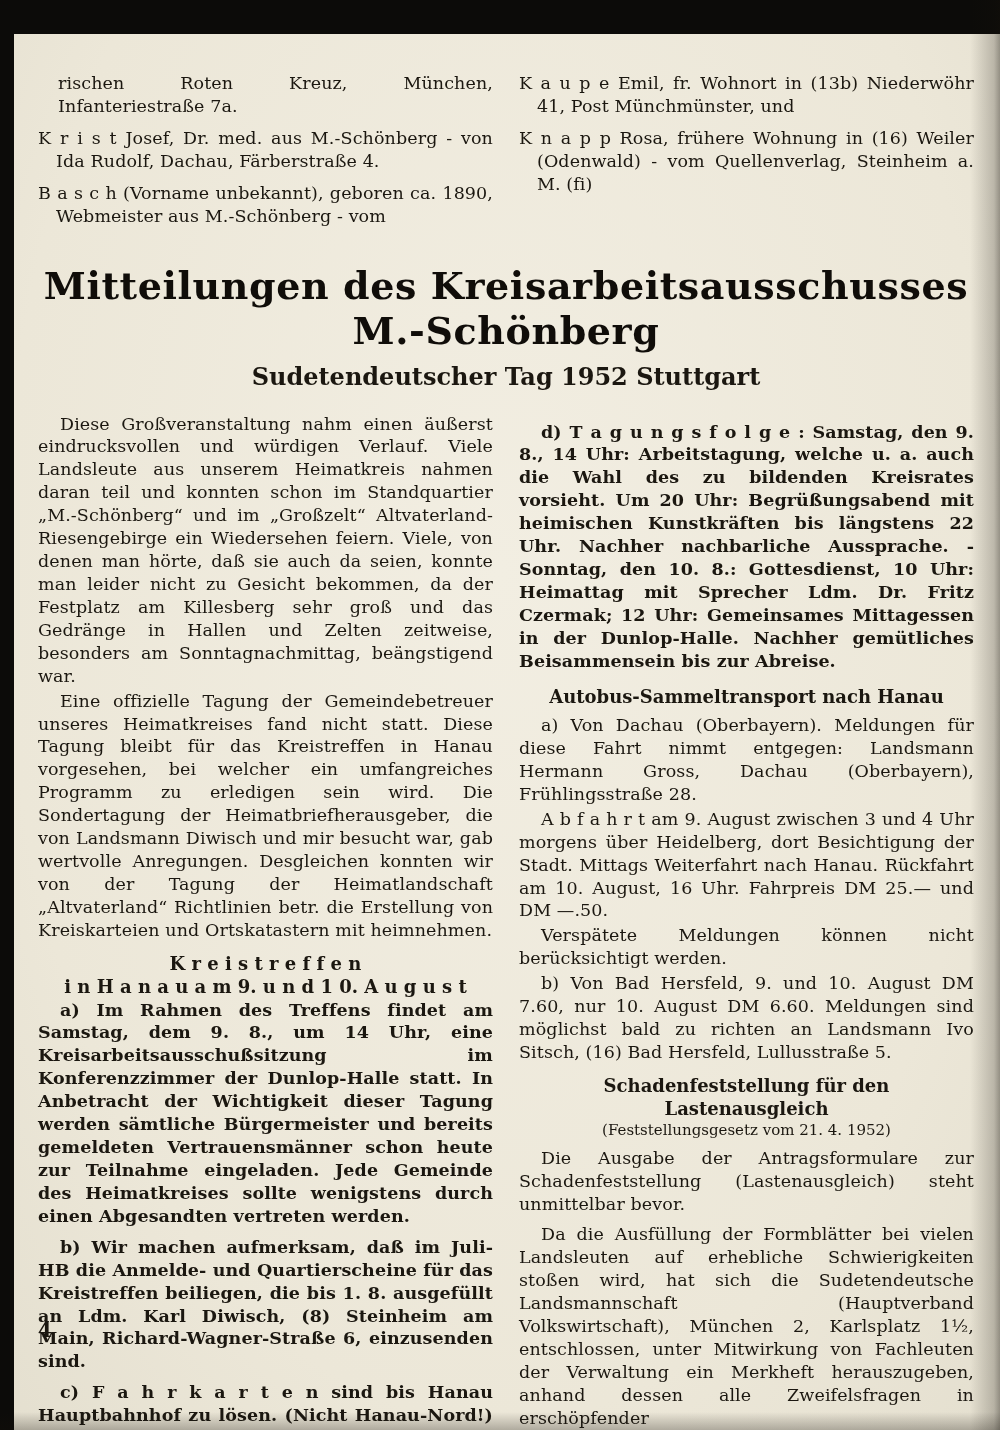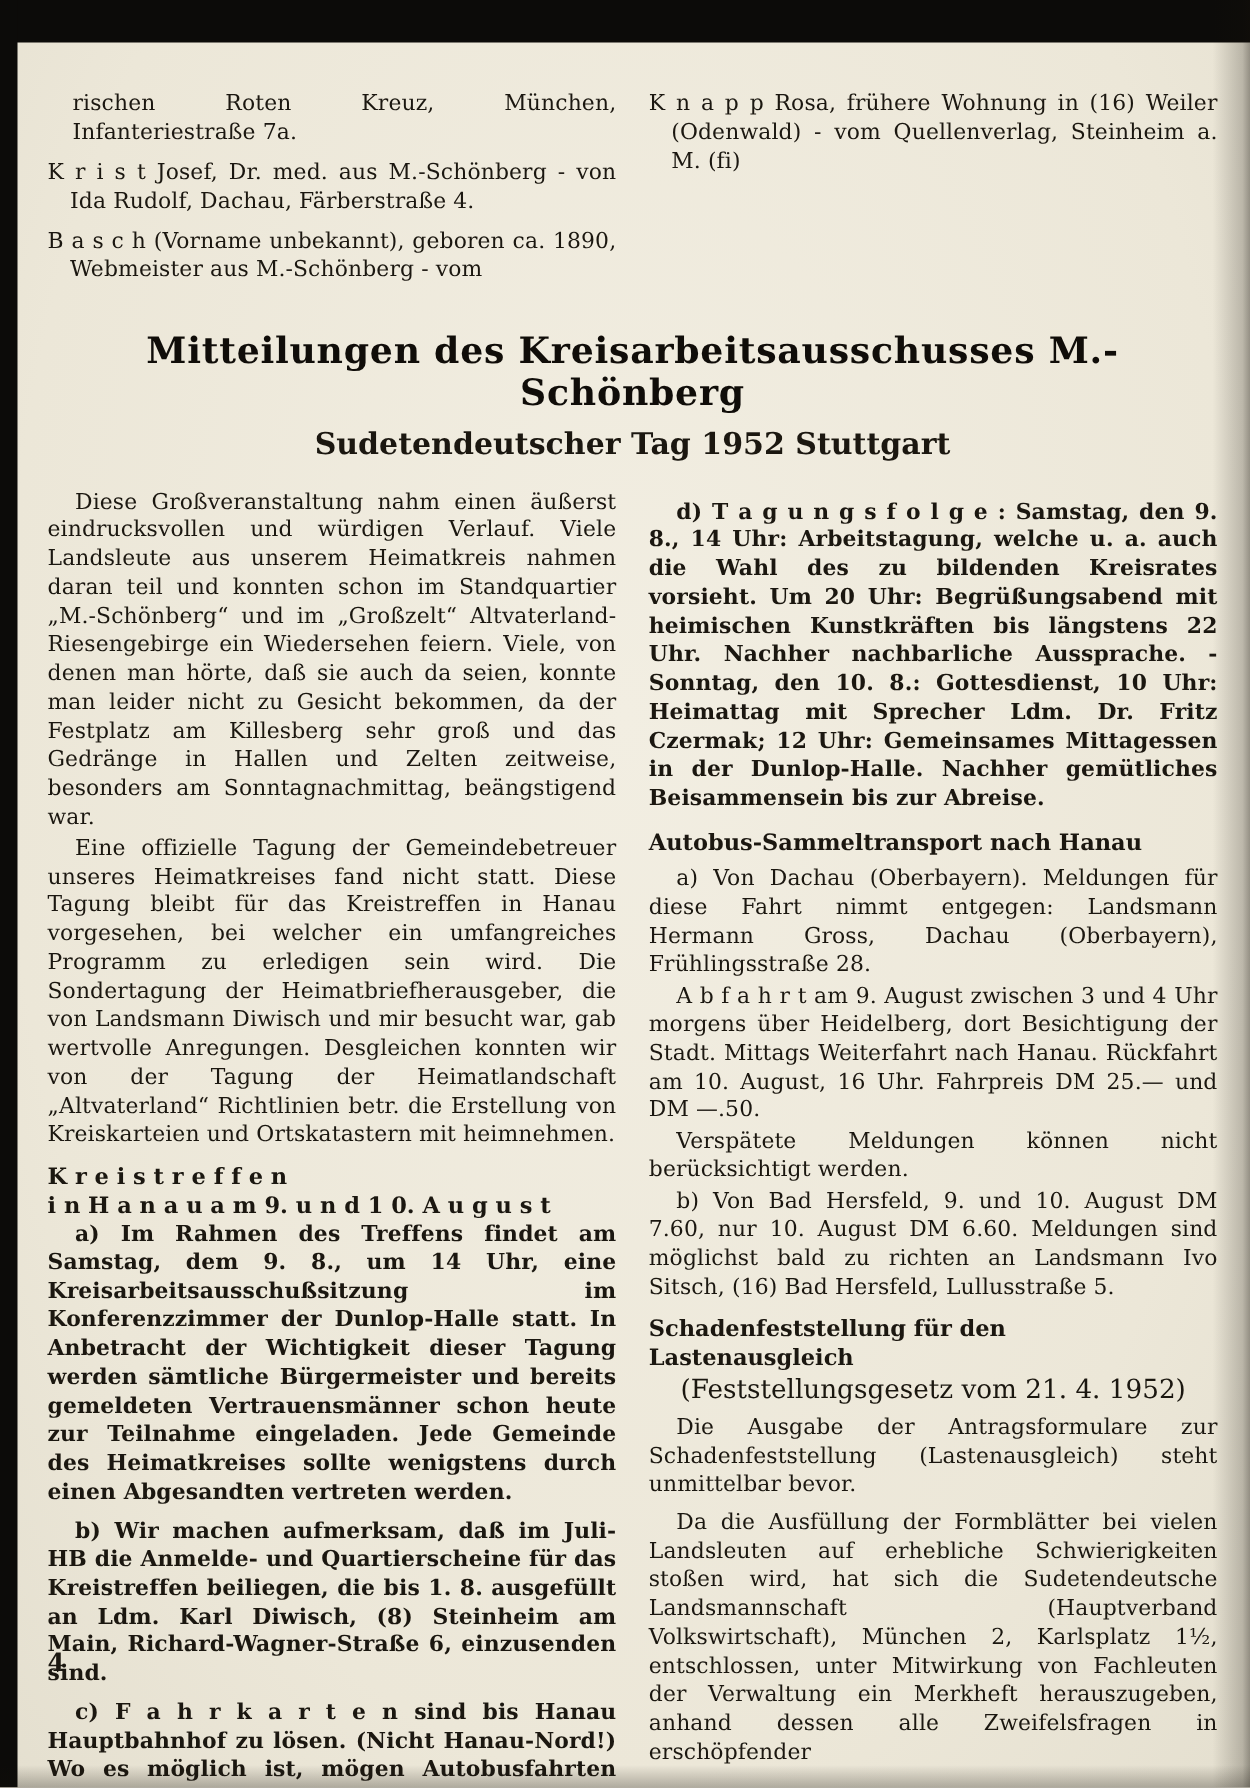--- a/index.html
+++ b/index.html
@@ -30,52 +30,52 @@
     font-size:17.5px;
     line-height:1.31;
     text-align:justify;
     letter-spacing:0.1px;
   }
   .entry { padding-left:18px; text-indent:-18px; margin-bottom:9px; }
   .entry.cont { padding-left:20px; text-indent:0; }
 
   .headline {
     text-align:center;
-    font-size:29px;
+    font-size:38px;
     font-weight:bold;
     letter-spacing:0.6px;
     margin-top:26px;
     color:#100d09;
   }
   .subtitle {
     text-align:center;
     font-size:24px;
     font-weight:bold;
     margin-top:9px;
   }
 
   .main-cols { margin-top:22px; }
 
   .para { margin-bottom:2px; }
   .para.indent { text-indent:22px; }
   .para.bold { font-weight:bold; }
   .para.gap-before { margin-top:8px; }
 
   .sec-heading {
-    text-align:left;
+    text-align:center;
     font-weight:bold;
     font-size:18px;
     margin-top:12px;
     margin-bottom:6px;
     line-height:1.3;
   }
   .sec-heading.tight { margin-top:10px; margin-bottom:0; }
   .sec-subheading {
     text-align:center;
-    font-size:21px;
+    font-size:15px;
     margin-bottom:8px;
   }
 
   .page-number {
     position:absolute;
     left:38px; top:1318px;
     font-size:20px;
     font-weight:bold;
   }
 </style>
@@ -91,20 +91,21 @@
 
   <div class="content">
 
     <section class="cols">
       <div class="col">
         <div class="entry cont">rischen Roten Kreuz, München, Infanteriestraße 7a.</div>
         <div class="entry">K r i s t  Josef, Dr. med. aus M.-Schönberg - von Ida Rudolf, Dachau, Färberstraße 4.</div>
         <div class="entry">B a s c h  (Vorname unbekannt), geboren ca. 1890, Webmeister aus M.-Schönberg - vom</div>
       </div>
       <div class="col">
+        <div class="entry">K a u p e  Emil, fr. Wohnort in (13b) Niederwöhr 41, Post Münchmünster, und</div>
         <div class="entry">K n a p p  Rosa, frühere Wohnung in (16) Weiler (Odenwald) - vom Quellenverlag, Steinheim a. M. (fi)</div>
       </div>
     </section>
 
     <h1 class="headline">Mitteilungen des Kreisarbeitsausschusses M.-Schönberg</h1>
     <h2 class="subtitle">Sudetendeutscher Tag 1952 Stuttgart</h2>
 
     <section class="cols main-cols">
 
       <div class="col">

